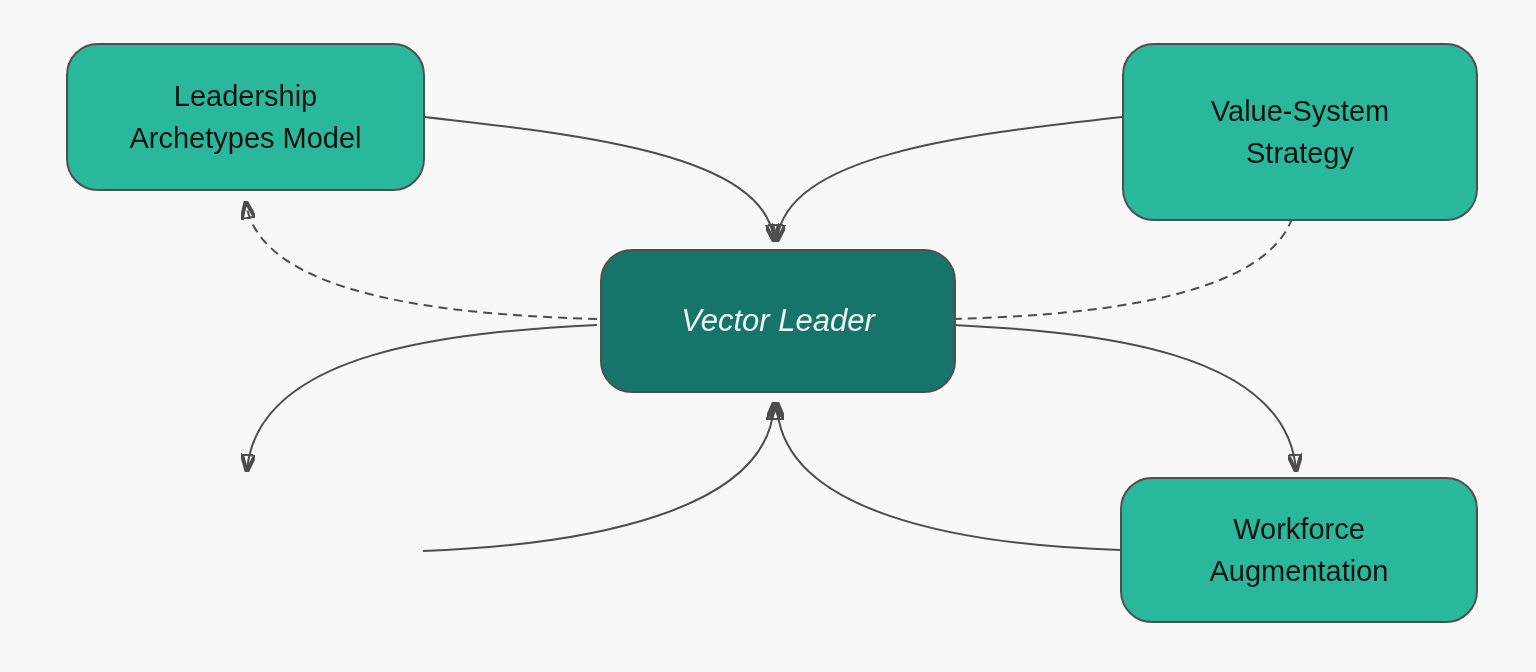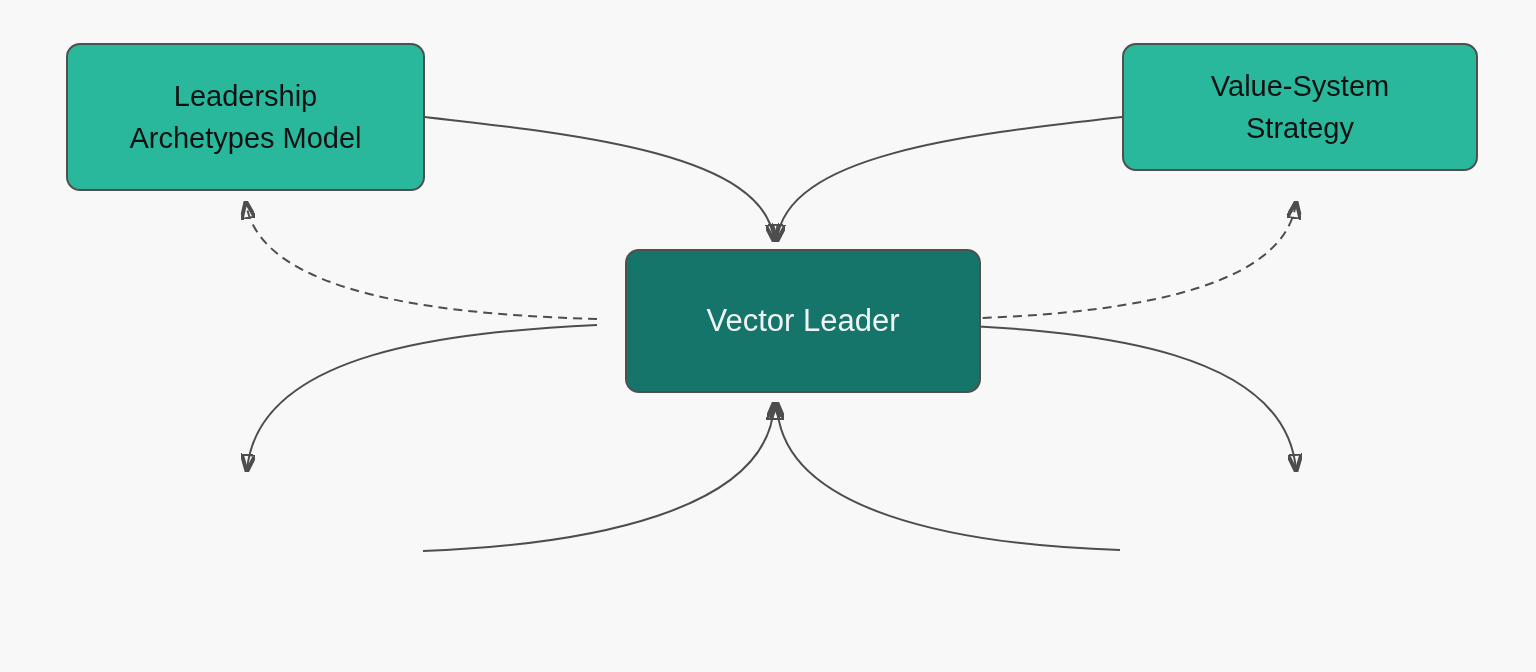--- a/index.html
+++ b/index.html
@@ -22,43 +22,43 @@
   svg.edges{position:absolute;left:0;top:0;width:1536px;height:672px;}
   svg.edges path{
     fill:none;
     stroke:var(--edge);
     stroke-width:2;
   }
   .node{
     position:absolute;
     box-sizing:border-box;
     border:2.5px solid var(--border);
-    border-radius:14px;
+    border-radius:32px;
     display:flex;
     align-items:center;
     justify-content:center;
     text-align:center;
   }
   .node.corner{
     background:var(--node-fill);
     color:var(--node-text);
     font-size:29px;
     line-height:1.45;
   }
   .node.center{
     background:var(--center-fill);
     color:var(--center-text);
     font-size:31px;
   }
   .node .label{white-space:pre-line;}
   #node-tl{left:66px;top:43px;width:359px;height:148px;}
-  #node-tr{left:1122px;top:43px;width:356px;height:128px;}
+  #node-tr{left:1122px;top:43px;width:356px;height:178px;}
   #node-bl{left:65px;top:477px;width:358px;height:146px;}
   #node-br{left:1120px;top:477px;width:358px;height:146px;}
-  #node-center{left:625px;top:249px;width:356px;height:144px;}
+  #node-center{left:600px;top:249px;width:356px;height:144px;font-style:italic;}
 </style>
 </head>
 <body>
 
 <div class="canvas">
 
   <svg class="edges" viewBox="0 0 1536 672" xmlns="http://www.w3.org/2000/svg">
     <defs>
       <marker id="arrow" markerWidth="9" markerHeight="7" refX="8" refY="3.5" orient="auto" markerUnits="strokeWidth">
         <path d="M0,0 L9,3.5 L0,7 Z" fill="#4f4f4f"></path>
@@ -79,18 +79,22 @@
     <span class="label">Leadership
 Archetypes Model</span>
   </div>
 
   <div class="node corner" id="node-tr">
     <span class="label">Value-System
 Strategy</span>
   </div>
 
 
+  <div class="node corner" id="node-br">
+    <span class="label">Workforce
+Augmentation</span>
+  </div>
 
   <div class="node center" id="node-center">
     <span class="label">Vector Leader</span>
   </div>
 
 </div>
 
 </body></html>

